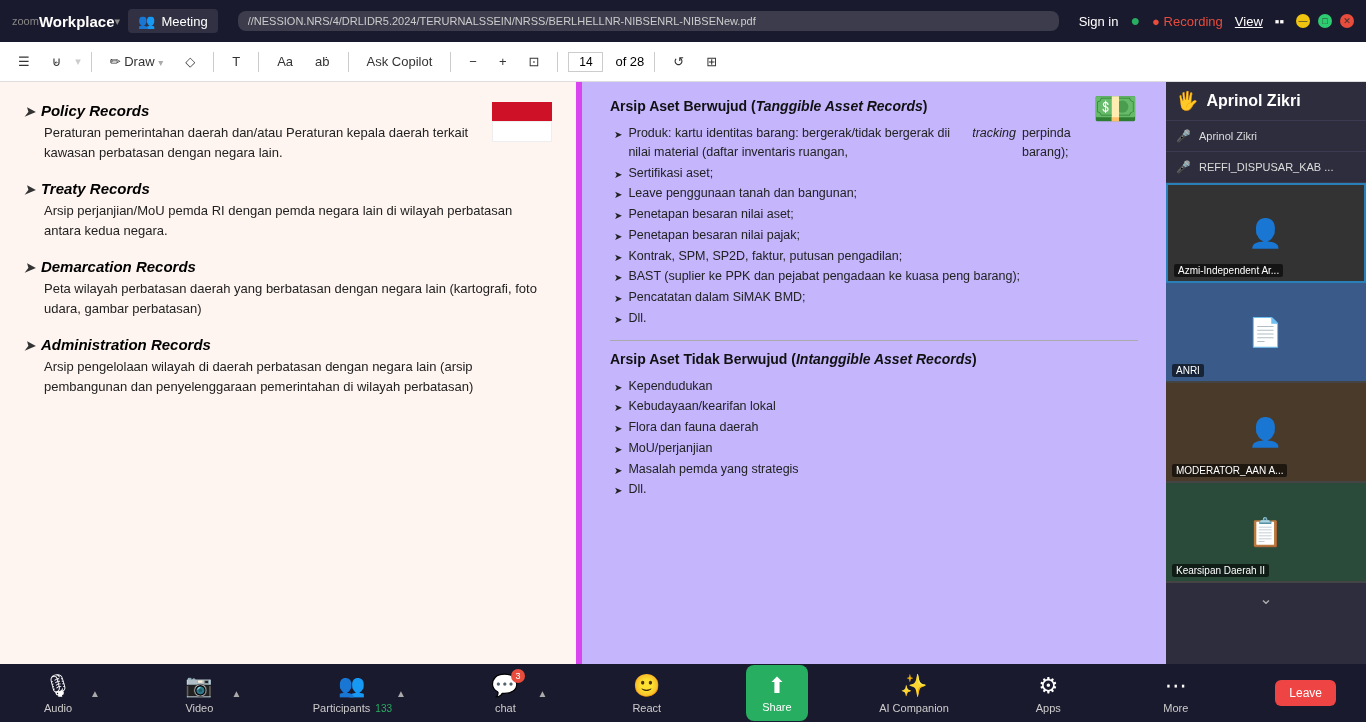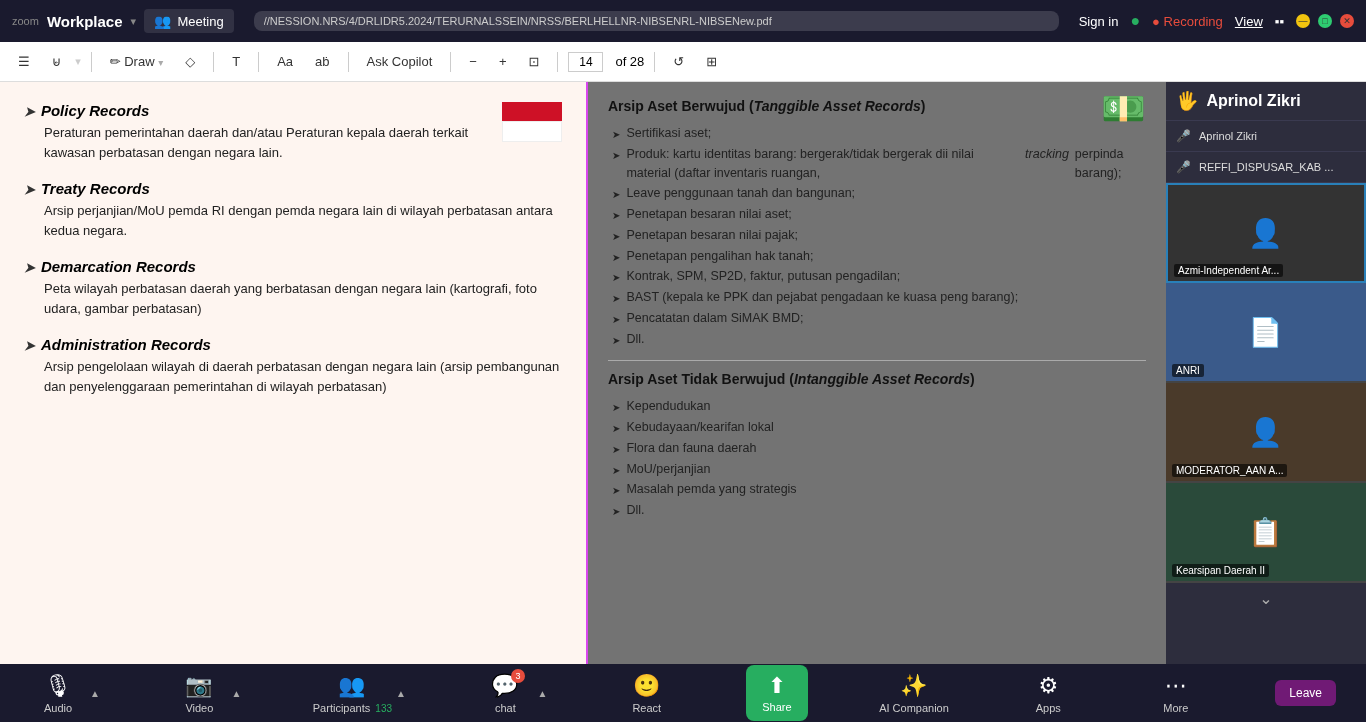--- a/index.html
+++ b/index.html
@@ -9,21 +9,21 @@
     .top-bar {
       height: 42px;
       background: #1a1a2e;
       display: flex;
       align-items: center;
       justify-content: space-between;
       padding: 0 12px;
       color: white;
     }
     .top-bar-left { display: flex; align-items: center; gap: 8px; }
-    .zoom-logo { display: flex; align-items: center; gap: 8px; }
+    .zoom-logo { display: flex; align-items: center; gap: 0; }
     .meeting-btn {
       display: flex; align-items: center; gap: 6px;
       background: rgba(255,255,255,0.1); border-radius: 4px;
       padding: 4px 10px; font-size: 13px; cursor: pointer;
     }
     .top-bar-center {
       display: flex; align-items: center; gap: 8px;
       background: rgba(255,255,255,0.15); border-radius: 8px;
       padding: 4px 10px; font-size: 12px; color: #ccc; flex: 1; margin: 0 20px;
     }
@@ -123,24 +123,24 @@
       height: 40px;
       display: flex;
       flex-direction: column;
     }
     .flag-red { flex: 1; background: #ce1126; }
     .flag-white { flex: 1; background: white; border: 1px solid #eee; }
 
     
     .right-panel {
       flex: 1;
-      background: #737373;
-      padding: 16px 20px;
+      background: #c4b5fd;
+      padding: 16px 28px;
       overflow: auto;
-      border-left: 2px solid #d946ef;
+      border-left: 6px solid #d946ef;
     }
 
     .section-title {
       font-weight: bold;
       font-size: 14px;
       margin-bottom: 10px;
       color: #111;
     }
 
     .section-title em { font-style: italic; }
@@ -238,21 +238,21 @@
       width: 14px; height: 14px; border-radius: 50%;
       display: flex; align-items: center; justify-content: center;
     }
 
     .share-btn {
       background: #27ae60; border-radius: 8px; padding: 8px 16px;
       display: flex; flex-direction: column; align-items: center; gap: 2px;
     }
 
     .leave-btn {
-      background: #701a75; border-radius: 6px; padding: 6px 14px;
+      background: #ef4444; border-radius: 6px; padding: 6px 14px;
       font-size: 12px; cursor: pointer;
     }
 
     .bottom-group { display: flex; align-items: center; gap: 4px; }
 
     .caret { font-size: 10px; color: #aaa; }
 
     .active-thumbnail {
       border: 2px solid #2980b9;
     }
@@ -389,28 +389,27 @@
           </div>
         </div>
 
         <div class="right-panel">
 
           <div class="section-title">
             <span>Arsip Aset Berwujud (<em>Tanggible Asset Records</em>)</span>
             <span class="money-icon">💵</span>
           </div>
           <ul class="bullet-list">
+            <li>Produk: kartu identitas barang: bergerak/tidak bergerak dii nilai material (daftar inventaris ruangan, <em>tracking</em> perpinda barang);</li>
             <li>Sertifikasi aset;</li>
-            <li>Produk: kartu identitas barang: bergerak/tidak bergerak dii nilai material (daftar inventaris ruangan, <em>tracking</em> perpinda barang);</li>
             <li>Leave penggunaan tanah dan bangunan;</li>
             <li>Penetapan besaran nilai aset;</li>
             <li>Penetapan besaran nilai pajak;</li>
-            <li>Penetapan pengalihan hak tanah;</li>
             <li>Kontrak, SPM, SP2D, faktur, putusan pengadilan;</li>
-            <li>BAST (kepala ke PPK dan pejabat pengadaan ke kuasa peng barang);</li>
+            <li>BAST (suplier ke PPK dan pejabat pengadaan ke kuasa peng barang);</li>
             <li>Pencatatan dalam SiMAK BMD;</li>
             <li>Dll.</li>
           </ul>
 
           <div class="section-divider"></div>
 
           <div class="section-title">
             <span>Arsip Aset Tidak Berwujud (<em>Intanggible Asset Records</em>)</span>
           </div>
           <ul class="bullet-list">

